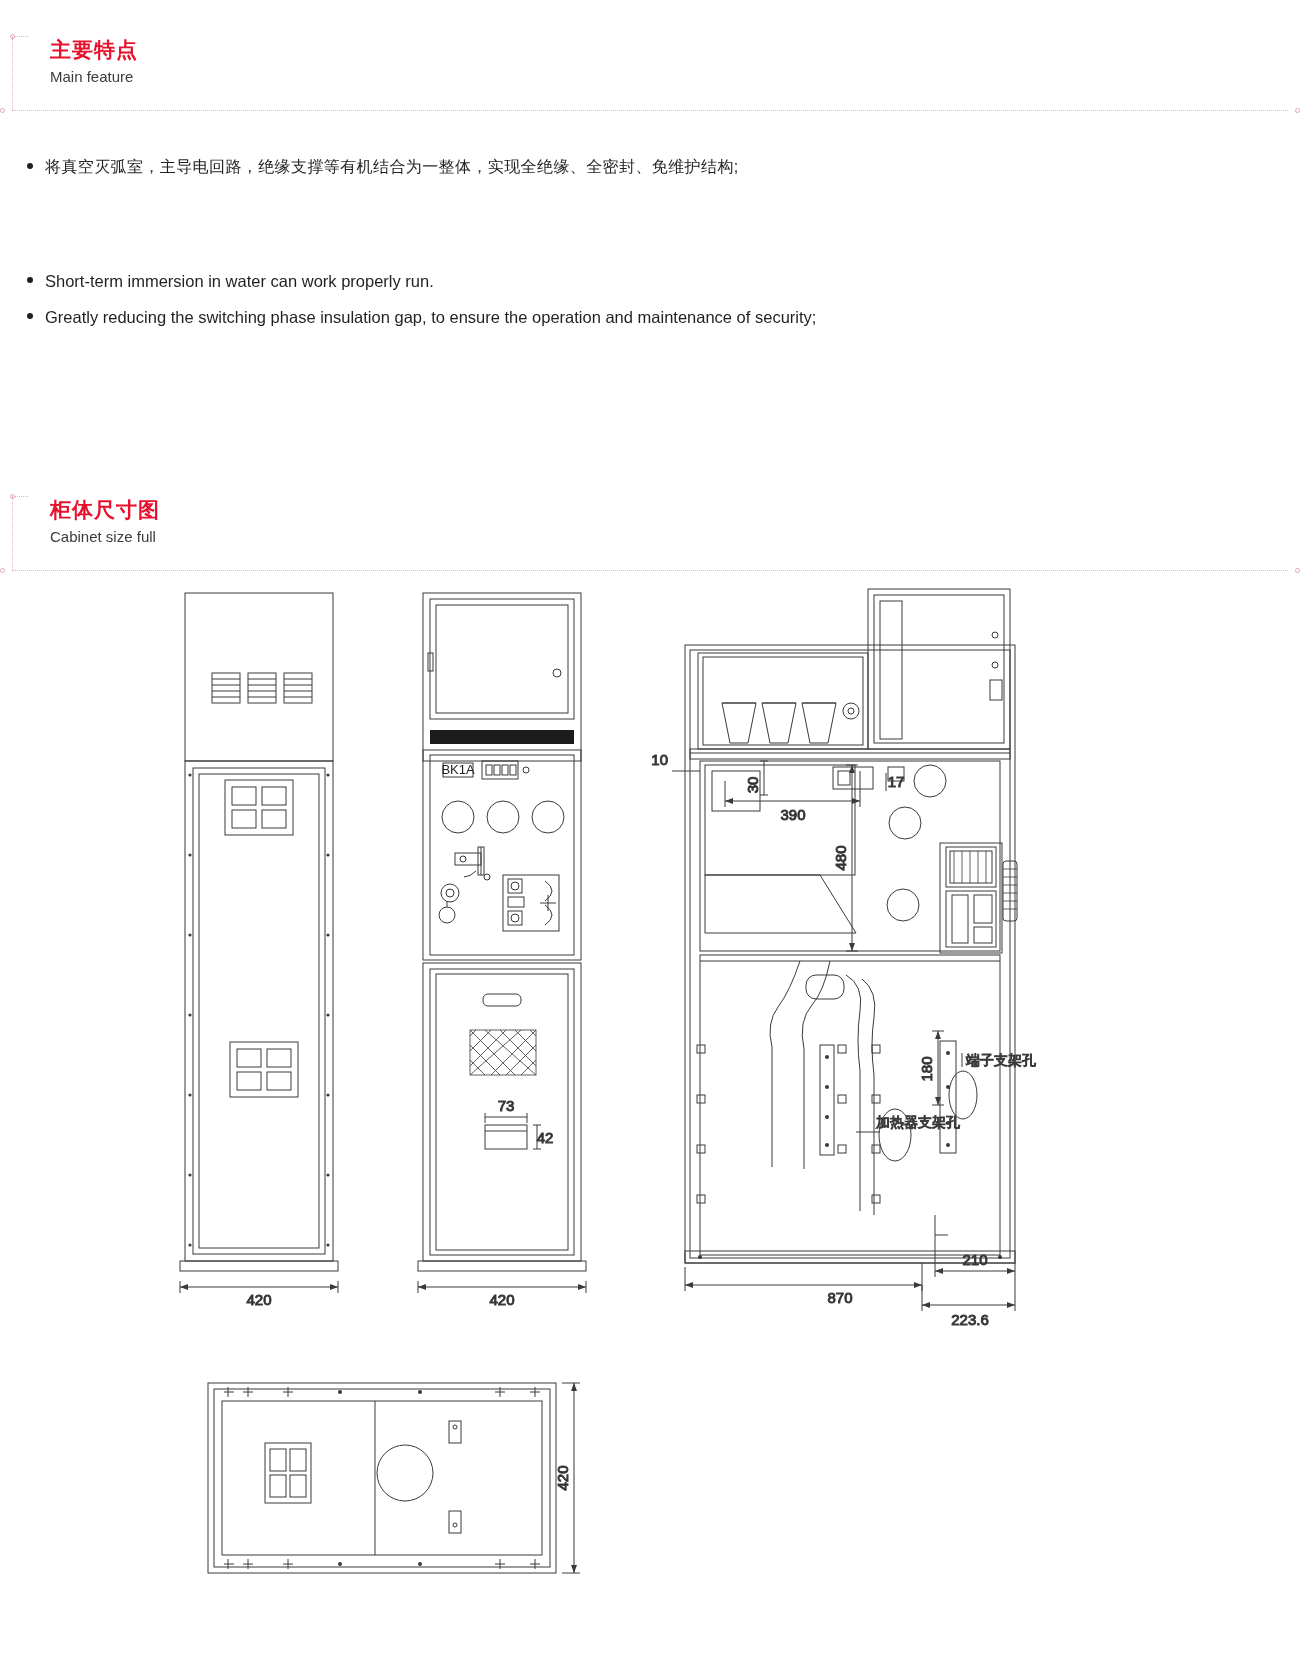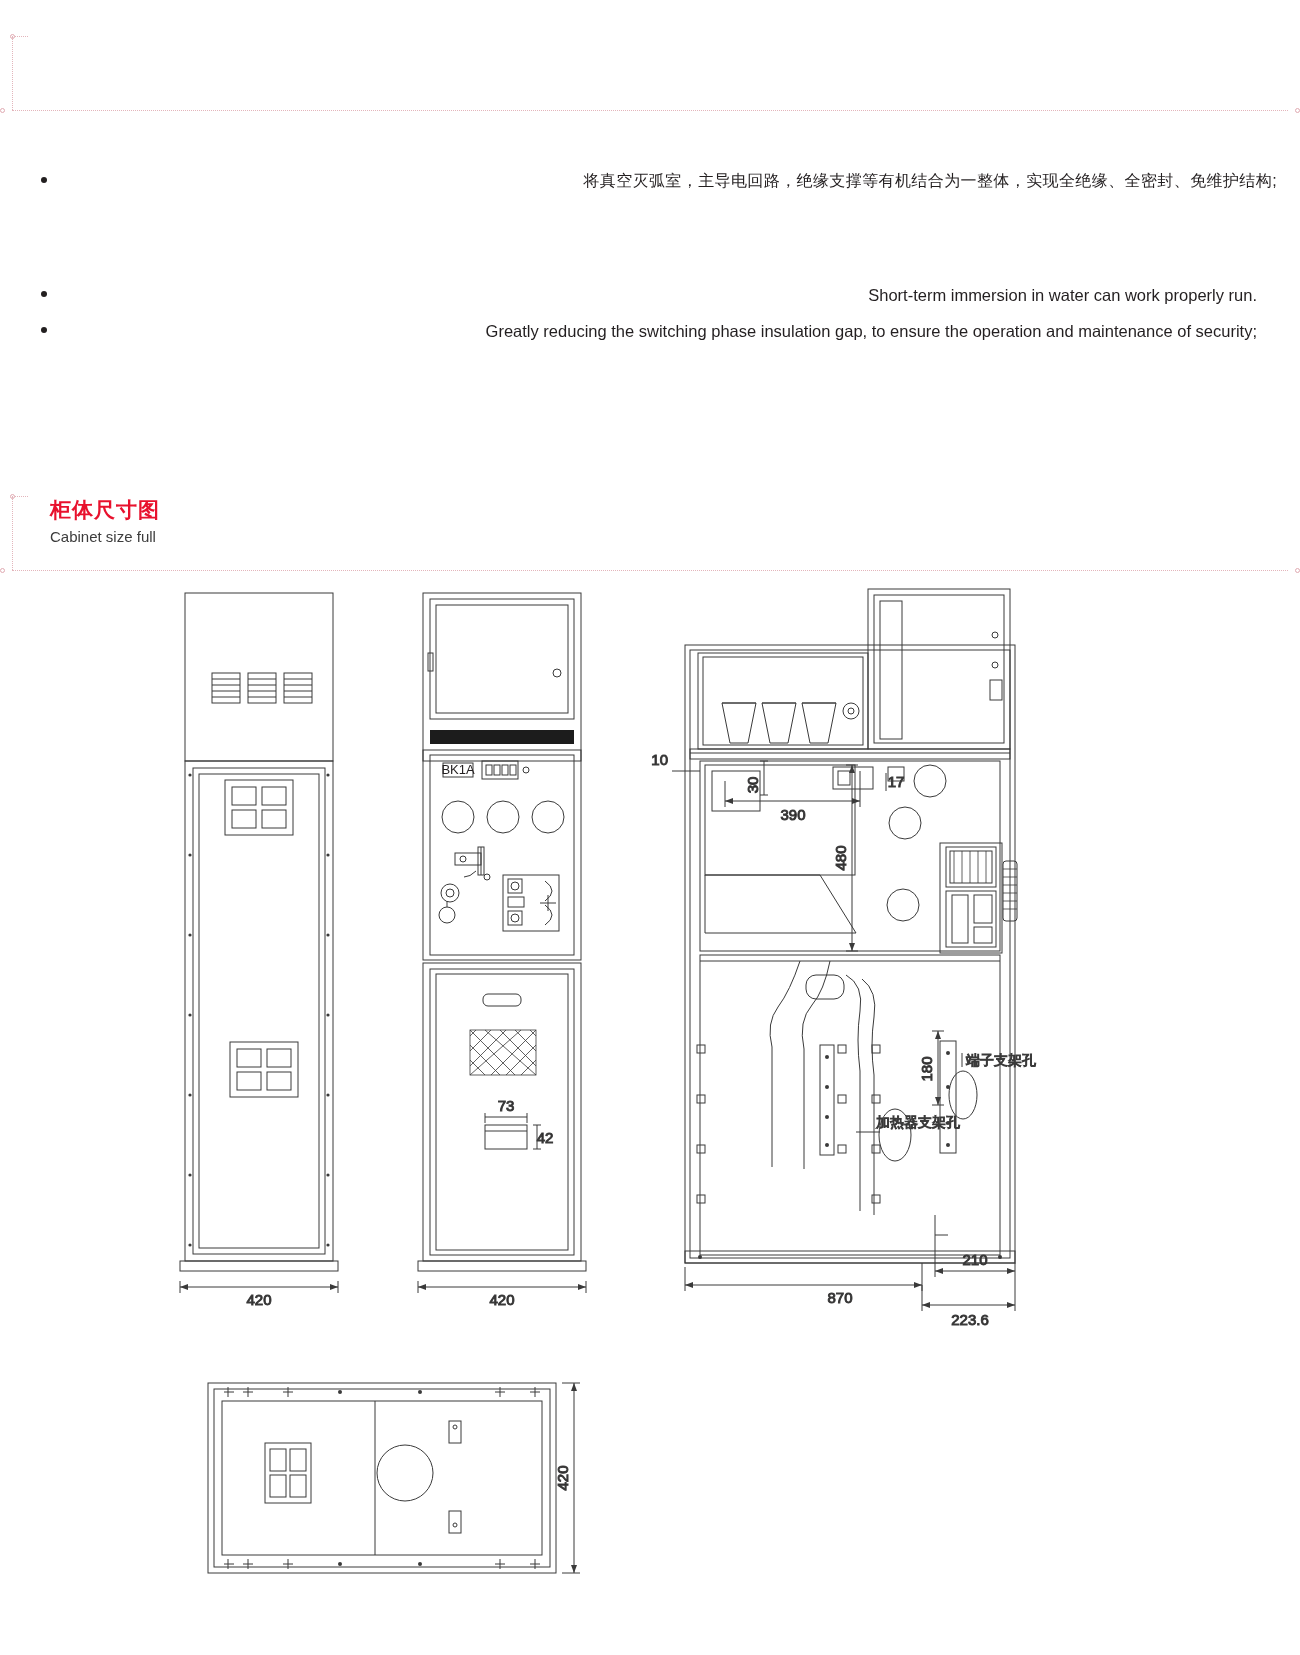--- a/index.html
+++ b/index.html
@@ -85,24 +85,23 @@
     position: absolute;
     left: 12px;
     top: 0;
     bottom: 0;
     border-left: 1px dotted #e3b5bb;
   }
 
   
   ul.feat {
     list-style: none;
-    margin: 17px;
+    margin: 3px;
     padding: 0;
     position: absolute;
-    text-align: right;
   }
   ul.feat li {
     position: relative;
     padding-left: 22px;
     margin-bottom: 8px;
   }
   ul.feat li:before {
     content: "";
     position: absolute;
     left: 4px;
@@ -150,20 +149,22 @@
 </style>
 </head>
 <body>
 
 <div class="section-head" style="top:36px;">
   <div class="head-inner">
     <div class="head-corner">
         <span class="c-dot"></span>
       </div>
     <div class="head-vline" style="height:74px;"></div>
+    <p class="head-cn">主要特点</p>
+    <p class="head-en">Main feature</p>
   </div>
   <div class="head-rule" style="top:74px;">
     <span class="rule-dot left"></span>
     <span class="rule-dot right"></span>
   </div>
 </div>
 
 <ul class="feat cn-list" style="left:20px; top:150px; width:1240px;">
   <li>将真空灭弧室，主导电回路，绝缘支撑等有机结合为一整体，实现全绝缘、全密封、免维护结构;</li>
 </ul>

